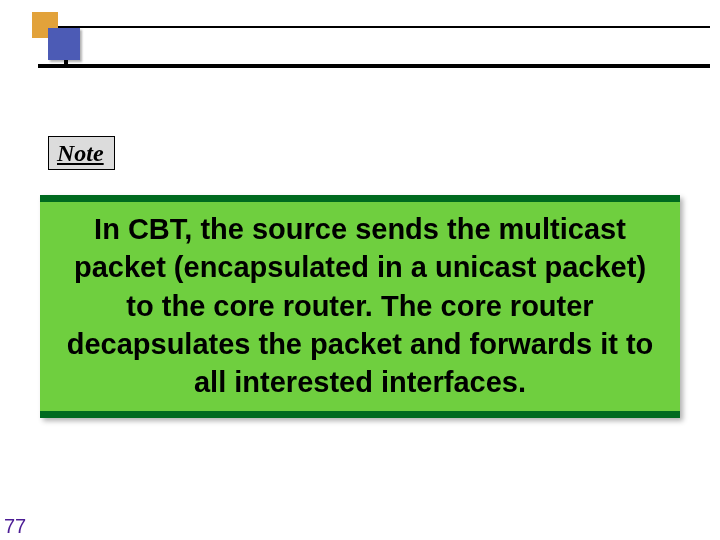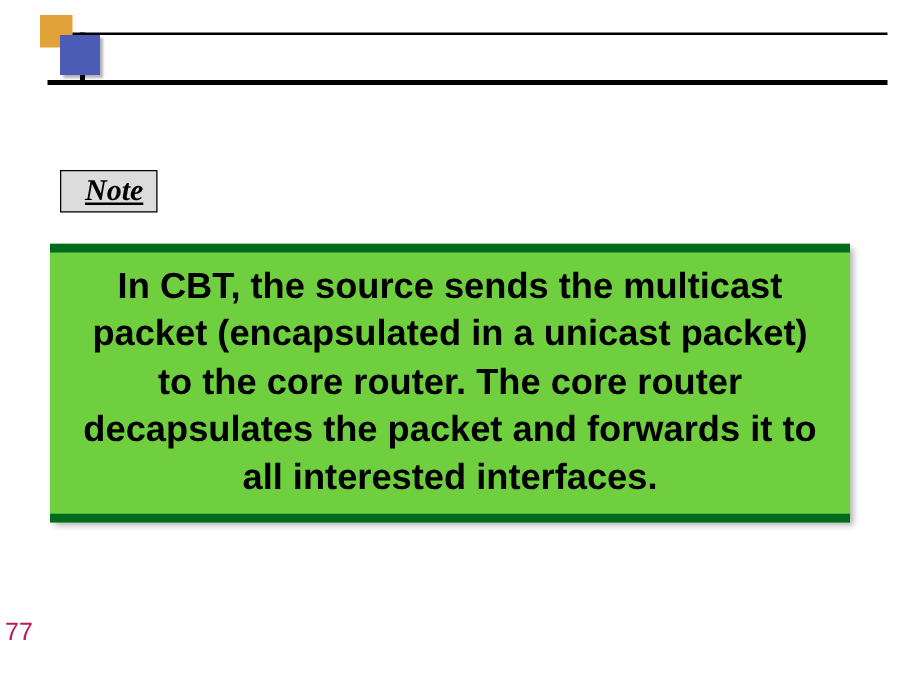--- a/index.html
+++ b/index.html
@@ -58,21 +58,21 @@
     width: 4px;
     height: 42px;
     background: #000;
   }
   .note-label {
     position: absolute;
     top: 136px;
     left: 48px;
     background: #dcdcdc;
     border: 1px solid #000;
-    padding: 3px 10px 2px 19px;
+    padding: 3px 10px 2px 8px;
     font-family: "Times New Roman", Times, serif;
     font-style: italic;
     font-weight: 700;
     font-size: 24px;
     text-decoration: underline;
     color: #000;
   }
   .note-box {
     position: absolute;
     top: 195px;
@@ -88,25 +88,25 @@
   }
   .note-box p {
     font-family: Arial, Helvetica, sans-serif;
     font-weight: 700;
     font-size: 29px;
     line-height: 1.32;
     color: #000;
   }
   .page-num {
     position: absolute;
-    bottom: 22px;
+    bottom: 2px;
     left: 4px;
     font-family: Arial, Helvetica, sans-serif;
     font-size: 20px;
-    color: #be185d;
+    color: #4c1d95;
   }
 </style>
 </head>
 <body>
 
 <div class="header-decoration">
   <div class="sq1"></div>
   <div class="hline-thin"></div>
   <div class="vline"></div>
   <div class="sq2"></div>

